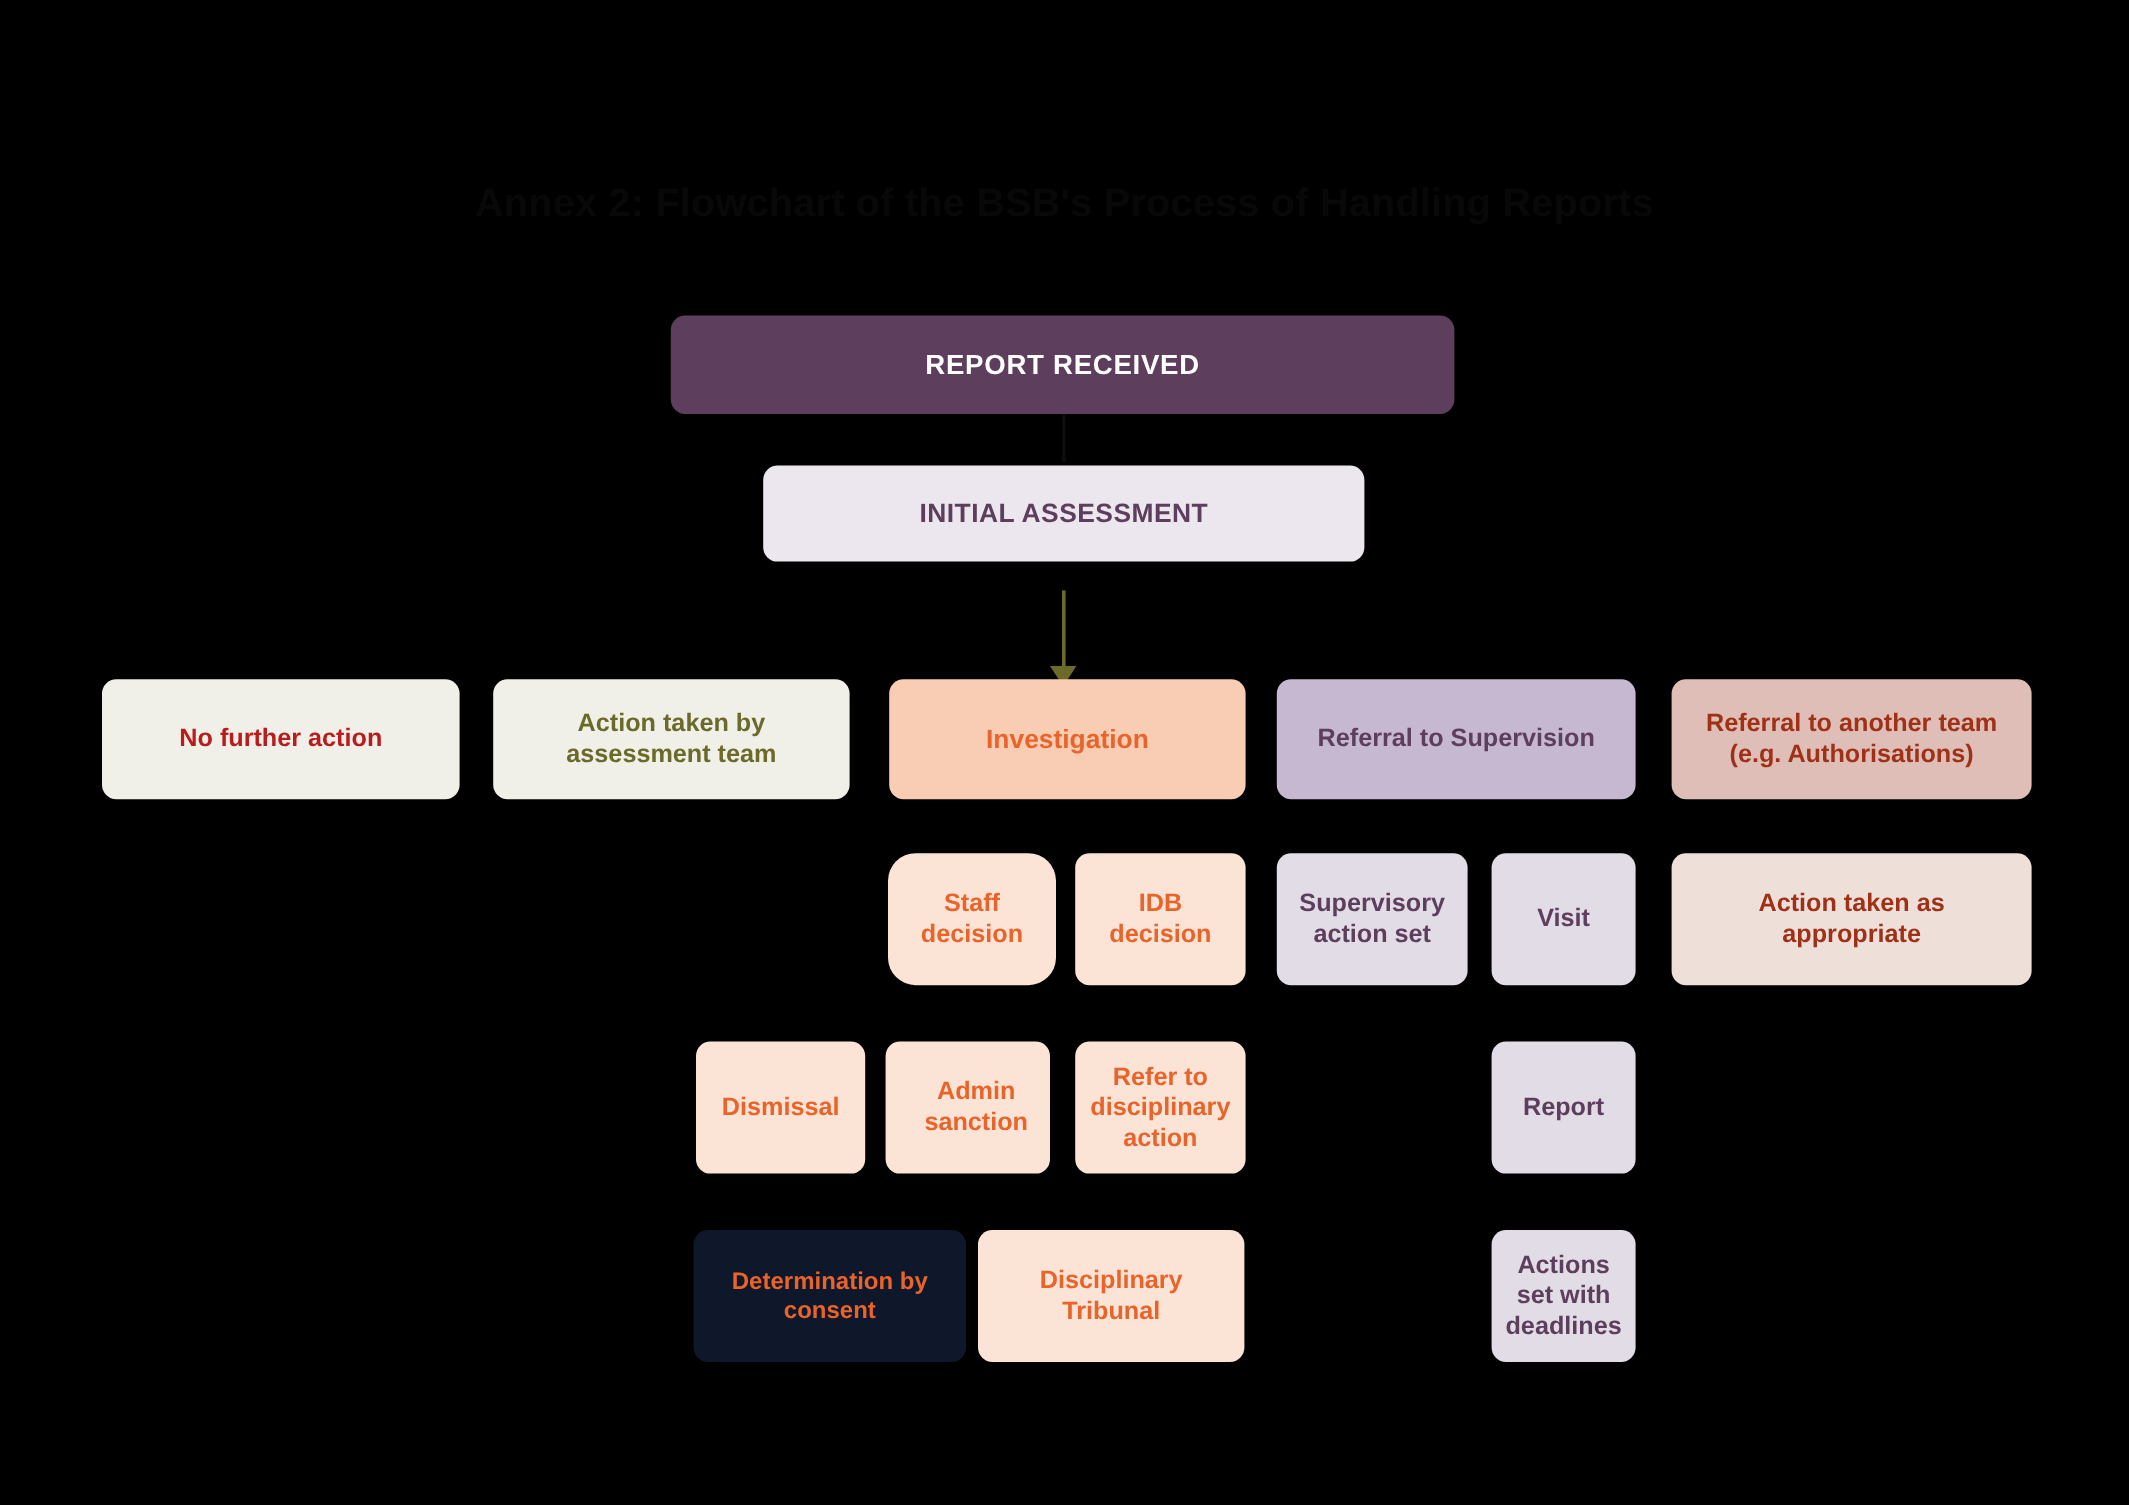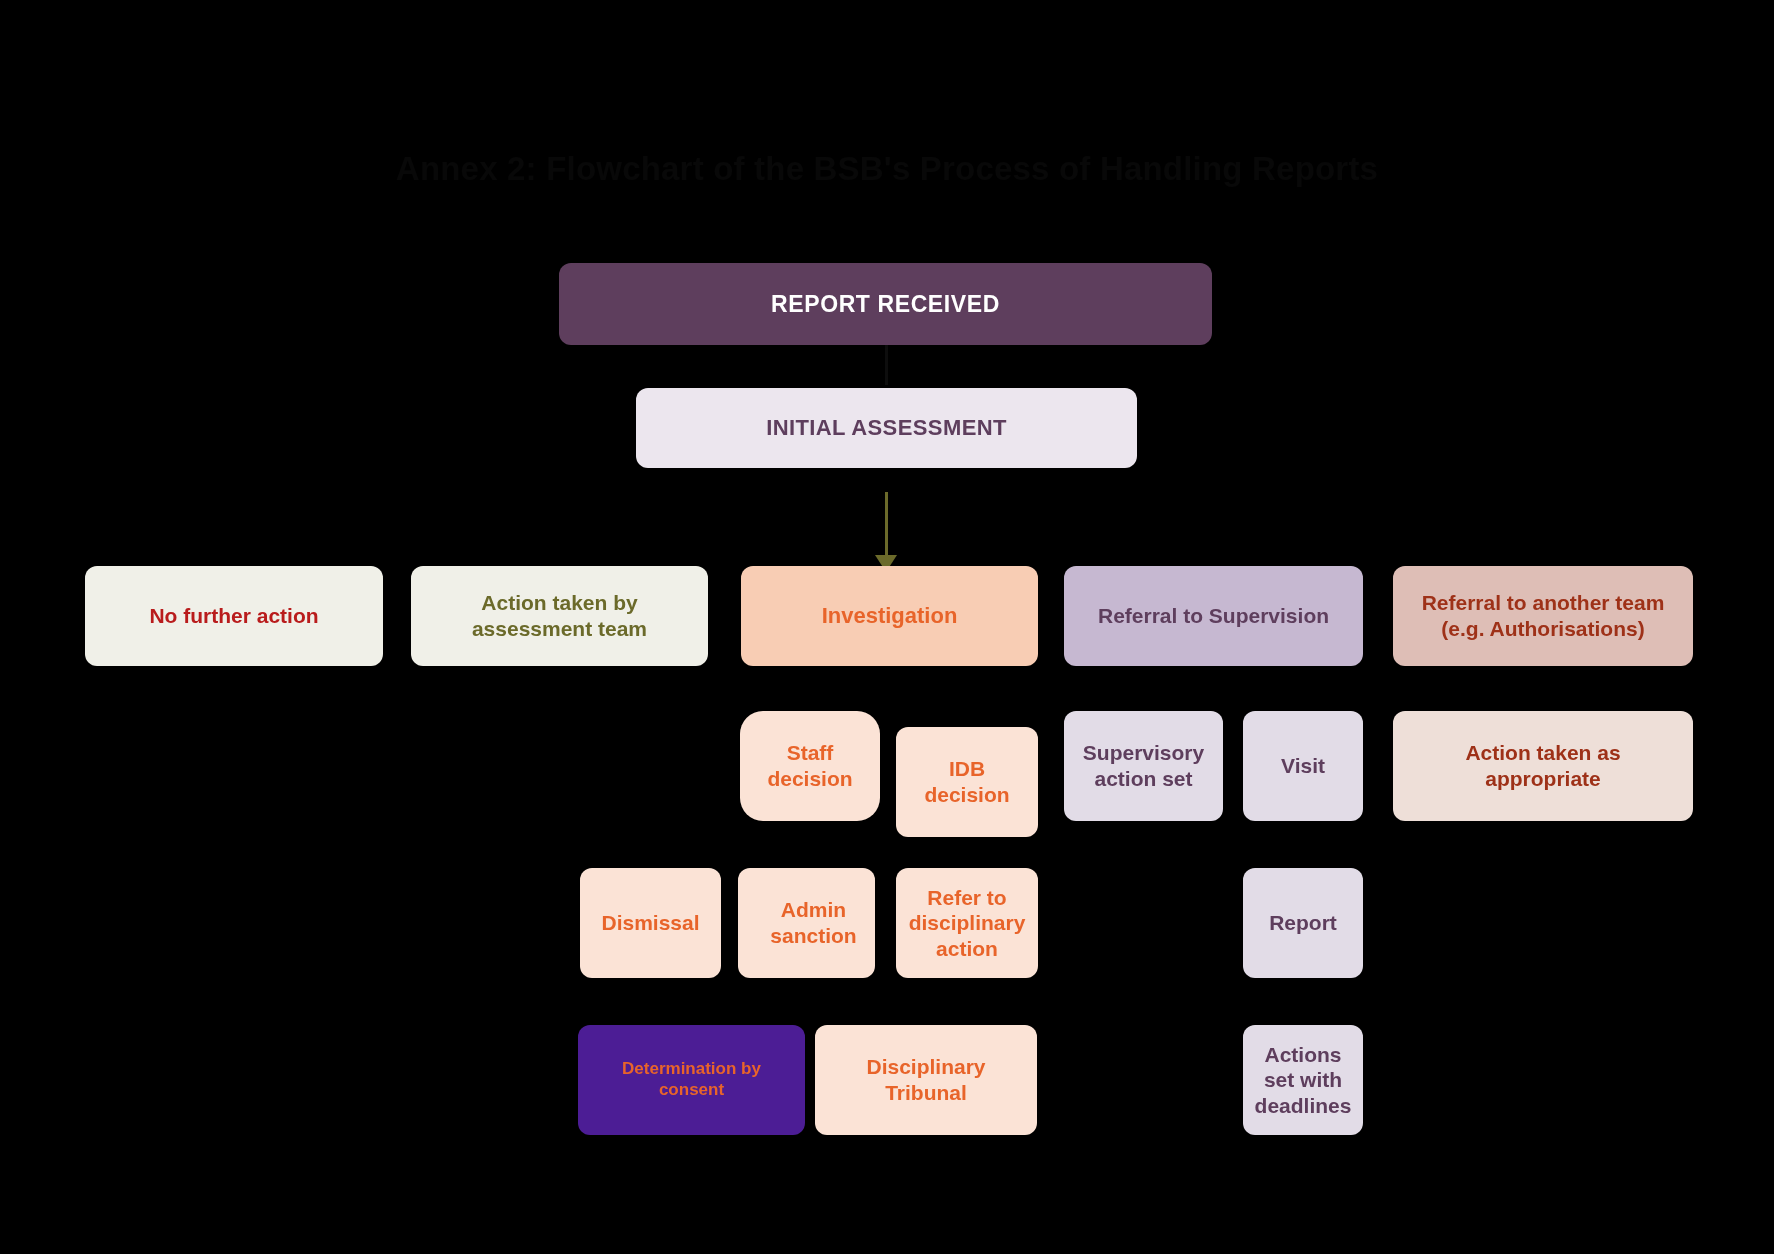--- a/index.html
+++ b/index.html
@@ -116,21 +116,21 @@
     <span>(e.g. Authorisations)</span>
   </div>
 
   <div class="node" style="left:740px; top:711px; width:140px; height:110px;
               background:#FBE3D6; color:#E8642A; font-size:21px; flex-direction:column;border-radius:23px;">
     <span>Staff</span>
     <span>decision</span>
   </div>
 
   <div class="node" style="left:896px; top:711px; width:142px; height:110px;
-              background:#FBE3D6; color:#E8642A; font-size:21px; flex-direction:column;margin-top:16px;">
+              background:#FBE3D6; color:#E8642A; font-size:21px; flex-direction:column;">
     <span>IDB</span>
     <span>decision</span>
   </div>
 
   <div class="node" style="left:1064px; top:711px; width:159px; height:110px;
               background:#E2DCE7; color:#5E3E5D; font-size:21px; flex-direction:column;">
     <span>Supervisory</span>
     <span>action set</span>
   </div>
 
@@ -162,21 +162,21 @@
     <span>disciplinary</span>
     <span>action</span>
   </div>
 
   <div class="node" style="left:1243px; top:868px; width:120px; height:110px;
               background:#E2DCE7; color:#5E3E5D; font-size:21px;">
     <span>Report</span>
   </div>
 
   <div class="node" style="left:578px; top:1025px; width:227px; height:110px;
-              background:#4c1d95; color:#E8642A; font-size:17px; flex-direction:column;">
+              background:#0f172a; color:#E8642A; font-size:20px; flex-direction:column;">
     <span>Determination by</span>
     <span>consent</span>
   </div>
 
   <div class="node" style="left:815px; top:1025px; width:222px; height:110px;
               background:#FBE3D6; color:#E8642A; font-size:21px; flex-direction:column;">
     <span>Disciplinary</span>
     <span>Tribunal</span>
   </div>
 

